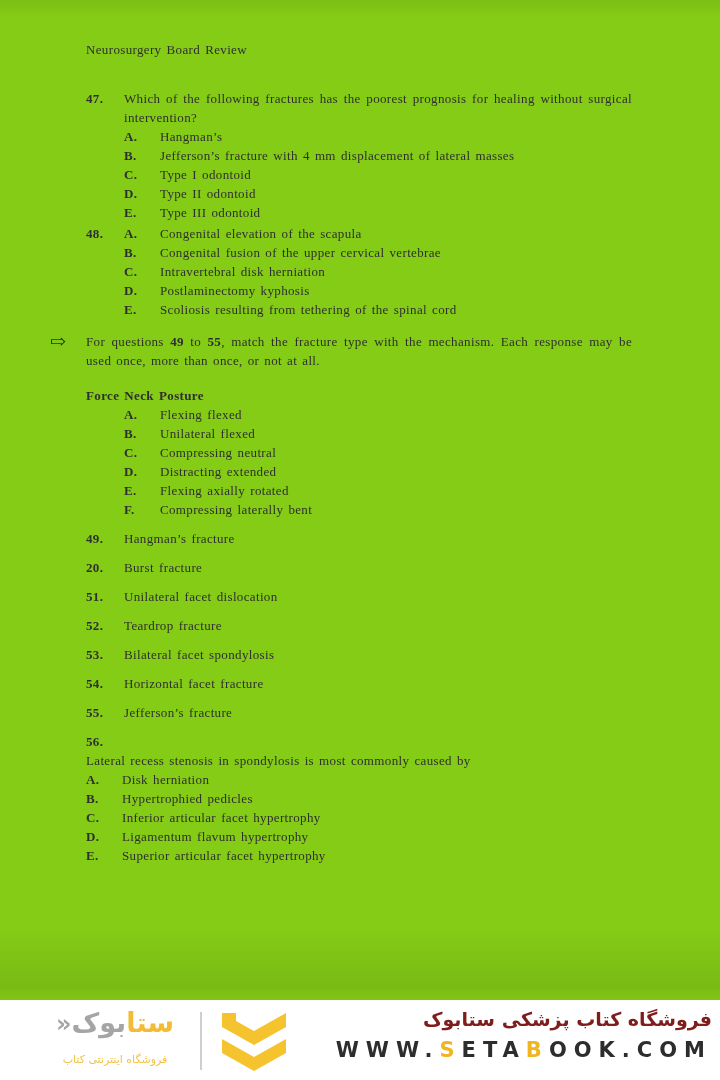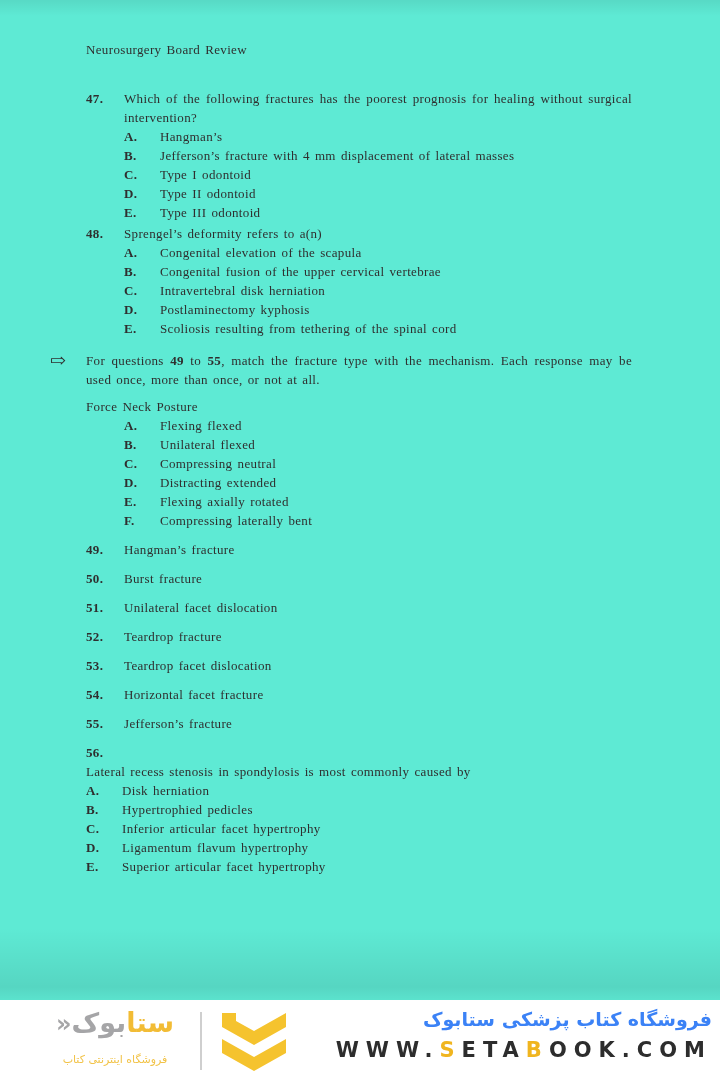--- a/index.html
+++ b/index.html
@@ -2,21 +2,21 @@
 <html><head>
 <meta charset="utf-8">
 <style>
   html,body{margin:0;padding:0;}
   body{
     width:720px;height:1080px;position:relative;background:#ffffff;overflow:hidden;
     font-family:"Liberation Serif","DejaVu Serif",serif;
   }
   
   .scan{
-    position:absolute;left:0;top:0;width:720px;height:1000px;background:#5eead4;color:#2f2f2f;
+    position:absolute;left:0;top:0;width:720px;height:1000px;background:#84cc16;color:#2f2f2f;
   }
   .edge-top{
     position:absolute;left:0;top:0;width:720px;height:16px;
     background:linear-gradient(to bottom, rgba(0,0,0,0.07), rgba(0,0,0,0));
   }
   .edge-bottom{
     position:absolute;left:0;top:928px;width:720px;height:72px;
     background:linear-gradient(to bottom, rgba(0,0,0,0) 0%, rgba(0,0,0,0.085) 82%, rgba(0,0,0,0.03) 100%);
   }
   .content{
@@ -30,39 +30,39 @@
   .qnum{width:38px;flex-shrink:0;font-weight:bold;}
   .qbody{flex:1;}
   .stem{text-align:justify;}
   .opt{display:flex;}
   .optletter{width:36px;flex-shrink:0;font-weight:bold;}
   .opttext{flex:1;}
   .directions{display:flex;margin:13px 0 0 -36px;}
   .dir-icon{width:36px;flex-shrink:0;font-size:19px;line-height:19px;color:#2f2f2f;}
   .dir-text{flex:1;text-align:justify;}
   .dir-text b{font-weight:bold;}
-  .match-heading{margin-top:8px;}
+  .match-heading{margin-top:16px;font-weight:bold;}
   .match-opts{margin-left:38px;}
   .match-items{margin-top:10px;}
   .match-items .q{margin-top:0;margin-bottom:10px;}
   
   .footer{
     position:absolute;left:4px;top:1000px;width:720px;height:80px;background:#ffffff;
     font-family:"DejaVu Sans","Liberation Sans",sans-serif;
   }
   .logo-block{position:absolute;left:36px;top:6px;width:150px;text-align:center;}
   .wordmark{direction:rtl;font-size:27px;font-weight:bold;line-height:34px;white-space:nowrap;}
   .wm-yellow{color:#F2BC35;}
   .wm-gray{color:#A5A5A7;}
   .wm-guillemet{color:#A5A5A7;font-size:24px;}
   .logo-subtitle{color:#F2C348;font-size:11px;margin-top:12px;direction:rtl;white-space:nowrap;}
   .logo-divider{position:absolute;left:196px;top:12px;width:2px;height:58px;background:#cfcfcf;}
   .chevron-logo{position:absolute;left:208px;top:5px;}
   .footer-right{position:absolute;right:12px;top:4px;text-align:right;}
-  .persian-title{direction:rtl;color:#3b82f6;font-size:19px;font-weight:bold;line-height:30px;}
+  .persian-title{direction:rtl;color:#7f1d1d;font-size:19px;font-weight:bold;line-height:30px;}
   .site-url{font-size:21px;font-weight:bold;letter-spacing:7px;color:#2d2d2d;line-height:32px;white-space:nowrap;}
   .url-accent{color:#F0B51F;}
 </style>
 </head>
 <body>
 
 <div class="scan">
   <div class="edge-top"></div>
   <div class="edge-bottom"></div>
 
@@ -92,21 +92,20 @@
         <div class="opt">
           <span class="optletter">E.</span>
           <span class="opttext">Type III odontoid</span>
         </div>
       </div>
     </div>
 
     <div class="q">
       <span class="qnum">48.</span>
       <div class="qbody">
-        <div class="stem">Sprengel’s deformity refers to a(n)</div>
         <div class="opt">
           <span class="optletter">A.</span>
           <span class="opttext">Congenital elevation of the scapula</span>
         </div>
         <div class="opt">
           <span class="optletter">B.</span>
           <span class="opttext">Congenital fusion of the upper cervical vertebrae</span>
         </div>
         <div class="opt">
           <span class="optletter">C.</span>
@@ -155,34 +154,34 @@
         <span class="opttext">Compressing laterally bent</span>
       </div>
     </div>
 
     <div class="match-items">
       <div class="q">
         <span class="qnum">49.</span>
         <span>Hangman’s fracture</span>
       </div>
       <div class="q">
-        <span class="qnum">50.</span>
+        <span class="qnum">20.</span>
         <span>Burst fracture</span>
       </div>
       <div class="q">
         <span class="qnum">51.</span>
         <span>Unilateral facet dislocation</span>
       </div>
       <div class="q">
         <span class="qnum">52.</span>
         <span>Teardrop fracture</span>
       </div>
       <div class="q">
         <span class="qnum">53.</span>
-        <span>Teardrop facet dislocation</span>
+        <span>Bilateral facet spondylosis</span>
       </div>
       <div class="q">
         <span class="qnum">54.</span>
         <span>Horizontal facet fracture</span>
       </div>
       <div class="q">
         <span class="qnum">55.</span>
         <span>Jefferson’s fracture</span>
       </div>
     </div>

